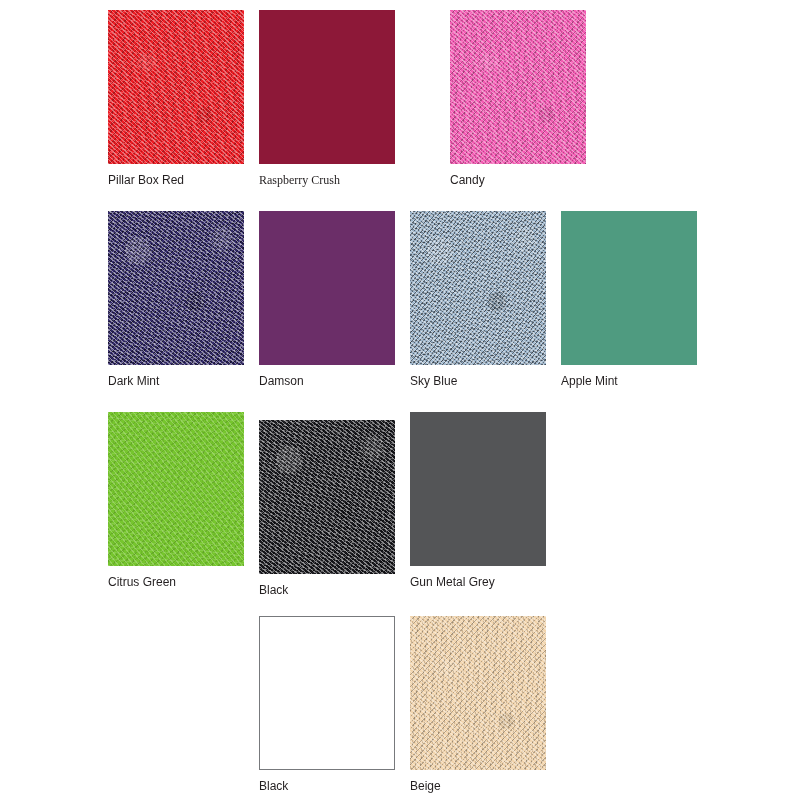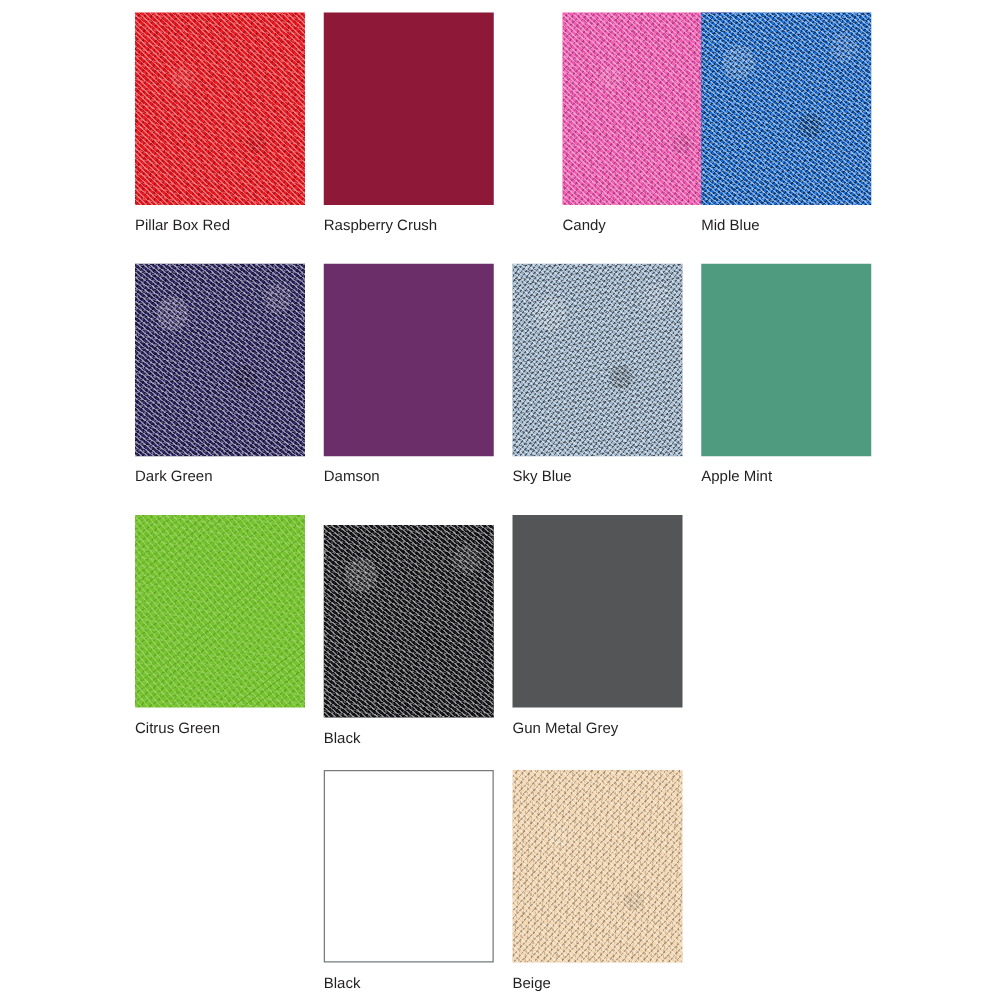--- a/index.html
+++ b/index.html
@@ -92,41 +92,35 @@
 </head>
 <body>
 
 <div id="swatch-grid">
     <div class="swatch-cell" style="left: 108px; top: 10px;">
       <div class="swatch-chip" style="background: rgb(237, 28, 36);">
         <div class="tex medium"></div>
       </div>
       <div class="swatch-label">Pillar Box Red</div>
     </div>
-    <div class="swatch-cell" style="left: 259px; top: 10px;">
+    <div class="swatch-cell" style="left: 259px; top: 10px; font-family: Liberation Serif, serif;">
       <div class="swatch-chip" style="background: rgb(141, 24, 56);"></div>
       <div class="swatch-label">Raspberry Crush</div>
     </div>
     <div class="swatch-cell" style="left: 410px; top: 10px; padding-left: 40px;">
       <div class="swatch-chip" style="background: rgb(244, 92, 180);">
         <div class="tex medium"></div>
       </div>
       <div class="swatch-label">Candy</div>
     </div>
-    <div class="swatch-cell" style="left: 561px; top: 10px;">
-      <div class="swatch-chip" style="background: rgb(28, 111, 214);">
-        <div class="tex heavy"></div>
-      </div>
-      <div class="swatch-label">Mid Blue</div>
-    </div>
     <div class="swatch-cell" style="left: 108px; top: 211px;">
       <div class="swatch-chip" style="background: rgb(52, 43, 107);">
         <div class="tex heavy"></div>
       </div>
-      <div class="swatch-label">Dark Green</div>
+      <div class="swatch-label">Dark Mint</div>
     </div>
     <div class="swatch-cell" style="left: 259px; top: 211px;">
       <div class="swatch-chip" style="background: rgb(107, 46, 104);"></div>
       <div class="swatch-label">Damson</div>
     </div>
     <div class="swatch-cell" style="left: 410px; top: 211px;">
       <div class="swatch-chip" style="background: rgb(156, 181, 204);">
         <div class="tex heavy"></div>
       </div>
       <div class="swatch-label">Sky Blue</div>

